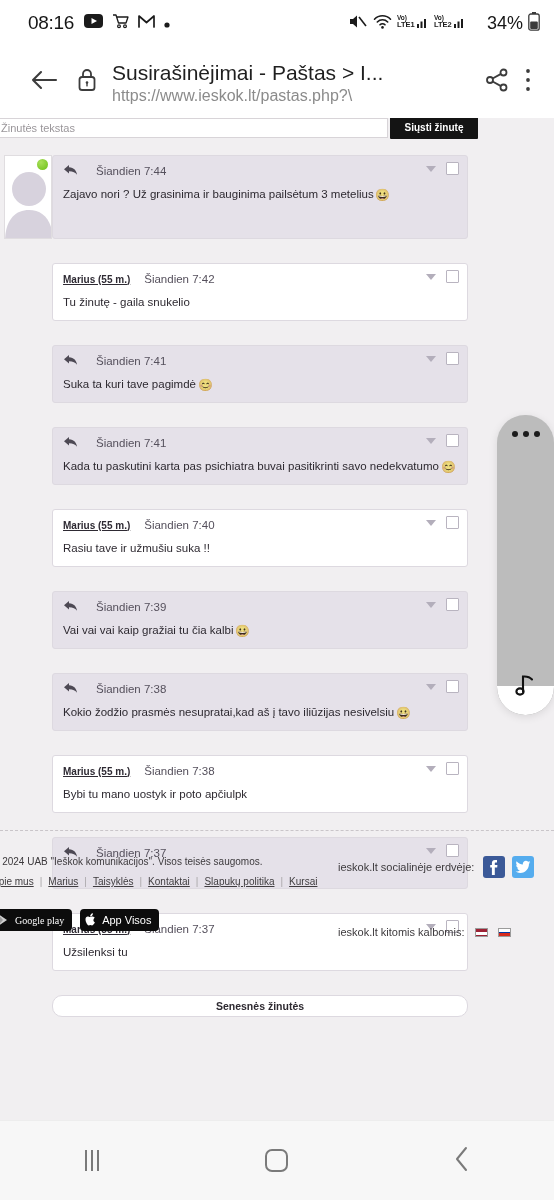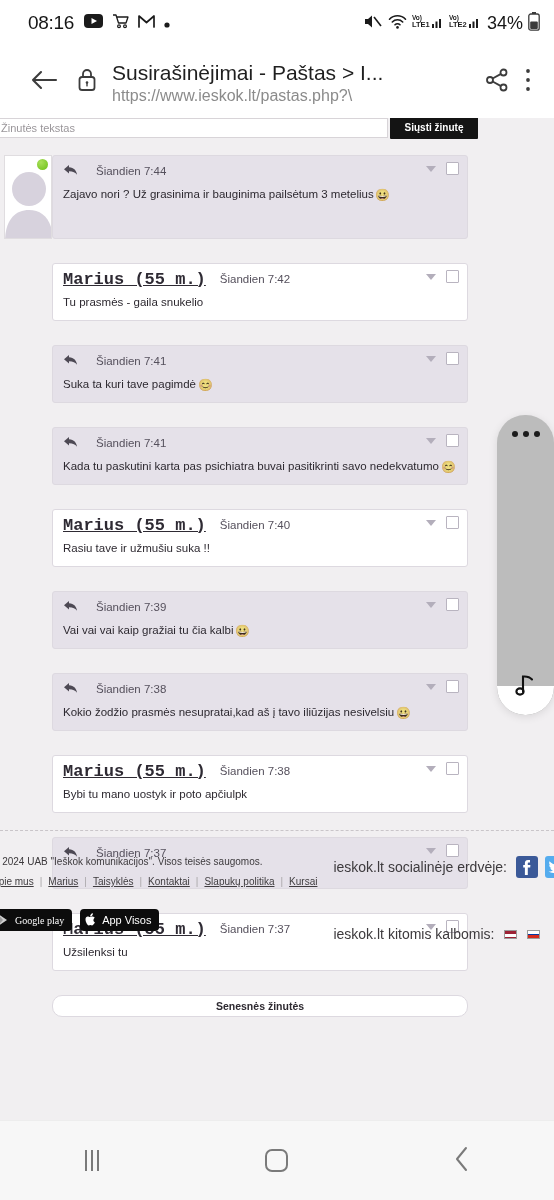--- a/index.html
+++ b/index.html
@@ -35,21 +35,21 @@
   }
   .sb-right {
     margin-left: auto;
     display: flex;
     align-items: center;
     gap: 5px;
   }
   .sb-battery-text {
     font-size: 18px;
     color: #161616;
-    margin-left: 1px;
+    margin-left: 16px;
   }
   .sb-icon { display: block; }
 
   
   .browser-bar {
     height: 72px;
     background: #ffffff;
     display: flex;
     align-items: center;
     padding: 0 16px 0 30px;
@@ -180,27 +180,26 @@
 
   .bubble-head {
     display: flex;
     align-items: center;
     height: 16px;
     margin-bottom: 8px;
     position: relative;
   }
   .reply-icon { margin-right: 18px; display: block; }
   .sender {
-    font-size: 17px;
+    font-size: 10px;
     font-weight: bold;
     color: #2e2a33;
     text-decoration: underline;
     margin-right: 14px;
     white-space: nowrap;
-    font-family: Liberation Mono, monospace;
   }
   .timestamp {
     font-size: 11.5px;
     color: #55505c;
     white-space: nowrap;
   }
   .head-right {
     position: absolute;
     right: -2px;
     top: -1px;
@@ -317,21 +316,21 @@
   .footer-right {
     flex: 1 1 auto;
     padding-left: 16px;
   }
   .social-row {
     display: flex;
     align-items: center;
     gap: 9px;
   }
   .social-label, .lang-label {
-    font-size: 14px;
+    font-size: 11px;
     color: #3d3a3d;
     white-space: nowrap;
   }
   .social-icons { display: flex; gap: 7px; }
   .sq {
     width: 22px; height: 22px;
     border-radius: 3px;
     display: flex; align-items: center; justify-content: center;
   }
   .sq.fb { background: #3b5998; }
@@ -596,21 +595,21 @@
         <div class="avatar-spacer"></div>
         <div class="bubble outgoing">
           <div class="bubble-head">
             <span class="sender">Marius (55 m.)</span>
             <span class="timestamp">Šiandien 7:42</span>
             <span class="head-right">
               <span class="caret-down"></span>
               <span class="msg-check"></span>
             </span>
           </div>
-          <div class="bubble-text">Tu prasmės - gaila snukelio</div>
+          <div class="bubble-text">Tu žinutę - gaila snukelio</div>
         </div>
       </div>
       <div class="msg-row">
         <div class="avatar-spacer"></div>
         <div class="bubble incoming">
           <div class="bubble-head">
             <span class="reply-icon"><svg width="15" height="12" viewBox="0 0 15 12">
                 <path d="M6 1 L1 5.2 L6 9.4 L6 7.2 C10 7.2 12.5 8.4 14 10.8 C13.6 6.6 11 3.4 6 3.2 Z" fill="#4d4954"></path>
               </svg></span>
             <span class="timestamp">Šiandien 7:41</span>

